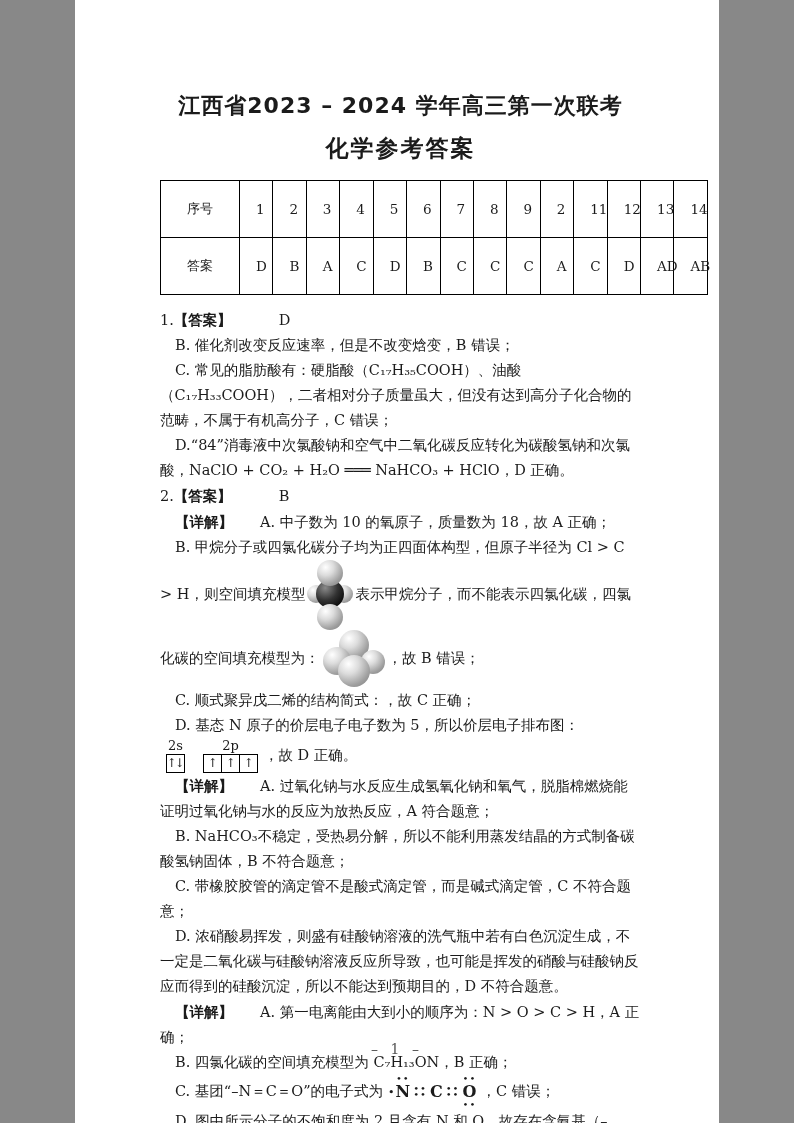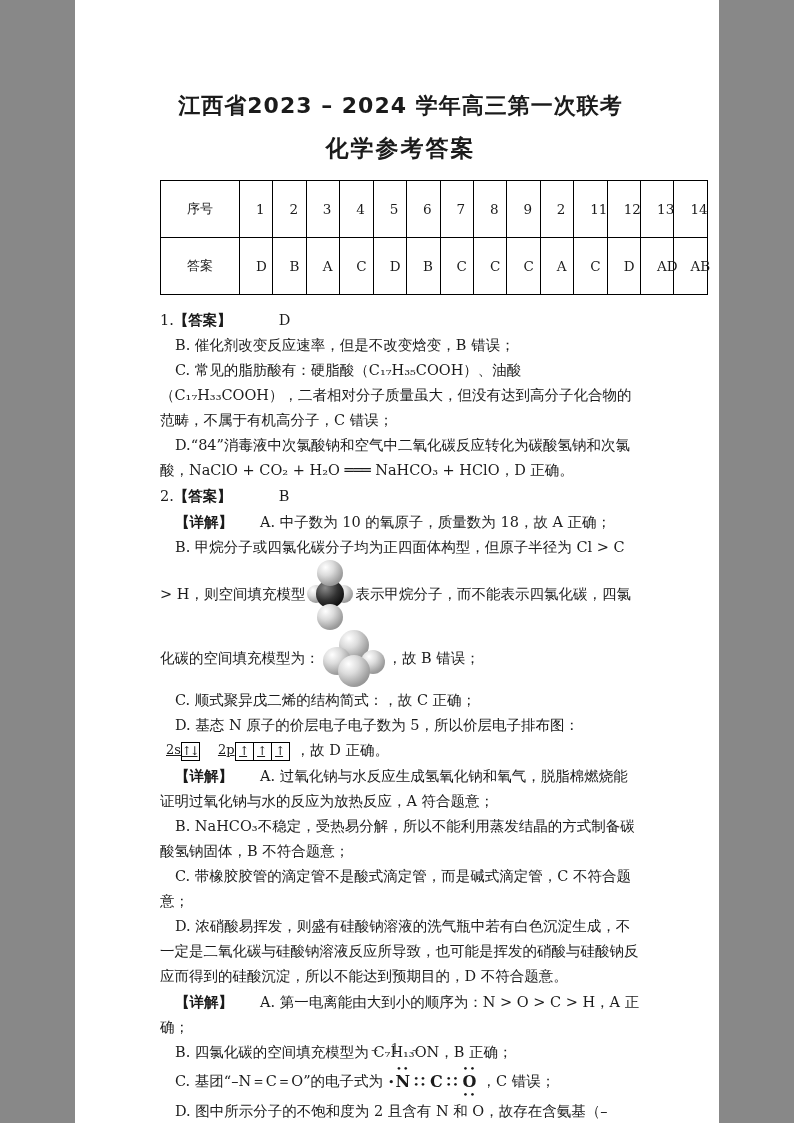--- a/index.html
+++ b/index.html
@@ -60,21 +60,21 @@
   .poly{display:inline-flex;align-items:stretch;vertical-align:middle;margin:0 3px;height:56px;}
   .pbrk{width:6px;}
   .pbrk.l{border-left:1.5px solid #000;border-top:1.5px solid #000;border-bottom:1.5px solid #000;}
   .pbrk.r{border-right:1.5px solid #000;border-top:1.5px solid #000;border-bottom:1.5px solid #000;}
   .pbody{display:flex;flex-direction:column;justify-content:center;padding:3px 5px;
          font-family:"DejaVu Sans Mono","Liberation Mono",monospace;
          font-size:11px;line-height:15px;white-space:pre;text-indent:0;}
   .psub{align-self:flex-end;font-size:11px;transform:translateY(6px);font-style:italic;}
   
   .orb{display:inline-flex;gap:18px;vertical-align:middle;margin:0 6px;text-indent:0;}
-  .orb-g{display:flex;flex-direction:row;align-items:flex-start;text-decoration:underline;}
+  .orb-g{display:flex;flex-direction:column;align-items:center;}
   .orb-lab{font-size:13px;line-height:15px;margin-bottom:1px;}
   .orb-row{display:flex;}
   .obox{width:19px;height:19px;border:1px solid #000;margin-left:-1px;
         display:flex;align-items:center;justify-content:center;
         font-size:12px;letter-spacing:-2px;padding-right:2px;box-sizing:border-box;}
   .orb-row .obox:first-child{margin-left:0;}
   
   .lewis{display:inline-flex;align-items:center;vertical-align:middle;margin:0 5px;text-indent:0;}
   .lcol{display:flex;flex-direction:column;align-items:center;}
   .ldots{font-size:10px;line-height:8px;height:8px;letter-spacing:1px;}

